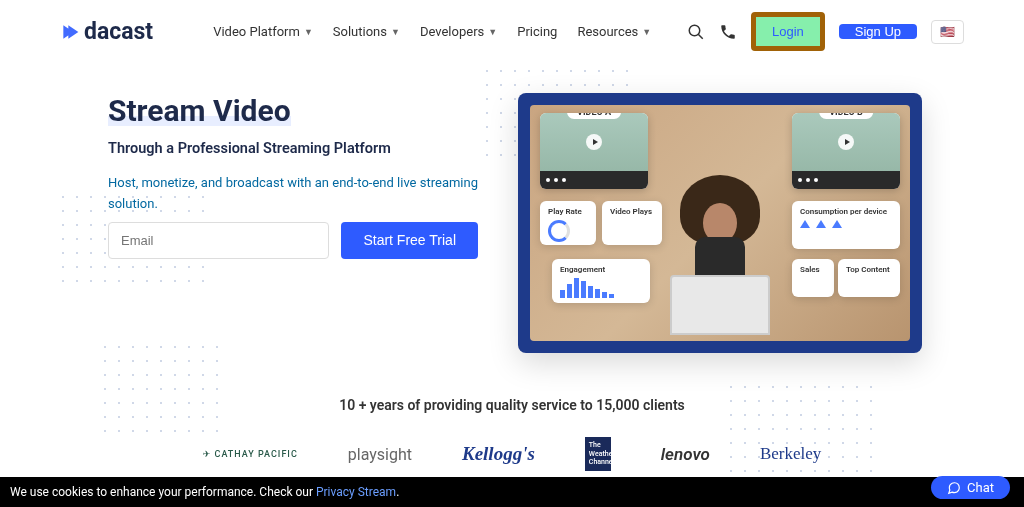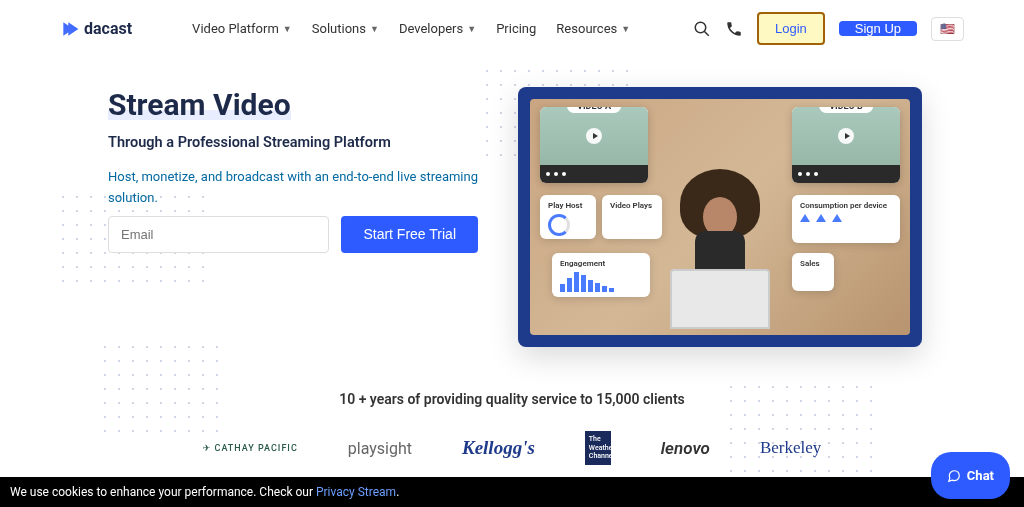--- a/index.html
+++ b/index.html
@@ -1,27 +1,27 @@
 <!DOCTYPE html>
 <html><head>
 <meta charset="utf-8">
 <style>
 * { margin: 0; padding: 0; box-sizing: border-box; }
 body { font-family: -apple-system, BlinkMacSystemFont, 'Segoe UI', Roboto, Arial, sans-serif; background: #fff; width: 1024px; height: 507px; overflow: hidden; position: relative; }
 
 
 .header { display: flex; align-items: center; padding: 12px 60px; background: #fff; }
-.logo { display: flex; align-items: center; font-size: 16px; font-weight: 700; color: #1e2a4a; margin-right: 16px; }
+.logo { display: flex; align-items: center; font-size: 23px; font-weight: 700; color: #1e2a4a; margin-right: 16px; }
 .logo-icon { width: 20px; height: 20px; margin-right: 4px; }
 .nav { display: flex; gap: 20px; margin-left: 44px; }
 .nav-item { display: flex; align-items: center; font-size: 13px; color: #333; cursor: pointer; gap: 4px; }
 .chevron { font-size: 9px; color: #666; }
 .header-right { margin-left: auto; display: flex; align-items: center; gap: 14px; }
 .icon-btn { width: 18px; height: 18px; color: #333; cursor: pointer; }
-.login-btn { padding: 7px 16px; border: 2px solid #a16207; color: #2e5bff; background: #fef9c3; border-radius: 4px; font-size: 13px; cursor: pointer; font-weight: 500; }
+.login-btn { padding: 7px 16px; border: 5px solid #a16207; color: #2e5bff; background: #86efac; border-radius: 4px; font-size: 13px; cursor: pointer; font-weight: 500; }
 .signup-btn { padding: 0 16px; background: #2e5bff; color: #fff; border: none; border-radius: 4px; font-size: 13px; cursor: pointer; font-weight: 500; }
 .flag-btn { padding: 4px 8px; border: 1px solid #ddd; border-radius: 4px; font-size: 12px; cursor: pointer; }
 
 
 .hero { display: flex; padding: 30px 64px 20px 108px; gap: 40px; position: relative; justify-content: center; }
 .hero-left { flex: 0 0 370px; }
 .hero-title { font-size: 30px; font-weight: 700; color: #1e2a4a; margin-bottom: 12px; position: relative; display: inline-block; }
 .hero-title::after { content: ''; position: absolute; left: 0; bottom: 2px; width: 100%; height: 10px; background: #e8eeff; z-index: -1; }
 .hero-sub { font-size: 14.5px; font-weight: 600; color: #1e2a4a; margin-bottom: 16px; }
 .hero-desc { font-size: 13px; color: #0369a1; line-height: 1.6; margin-bottom: 7px; text-align: justify; }
@@ -73,21 +73,21 @@
 .logo-kelloggs { font-size: 19px; font-style: italic; color: #1e3a8a; font-weight: 700; font-family: cursive; }
 .logo-weather { width: 26px; height: 34px; background: #1a2a5a; color: #fff; font-size: 7px; padding: 4px; line-height: 1.2; display: flex; flex-direction: column; justify-content: center; }
 .logo-lenovo { font-size: 17px; color: #333; font-style: italic; font-weight: 600; }
 .logo-berkeley { font-size: 17px; color: #1e3a8a; font-family: serif; }
 
 
 .cookie-bar { position: absolute; bottom: 0; left: 0; right: 0; background: #000; color: #fff; padding: 8px 10px; font-size: 12px; }
 .cookie-link { color: #6b9eff; }
 
 
-.chat-btn { position: absolute; bottom: 8px; right: 14px; background: #2e5bff; color: #fff; padding: 16px 16px; border-radius: 20px; font-size: 13px; font-weight: 700; display: flex; align-items: center; gap: 6px; cursor: pointer; z-index: 10; }
+.chat-btn { position: absolute; bottom: 8px; right: 14px; background: #2e5bff; color: #fff; padding: 4px 16px; border-radius: 20px; font-size: 13px; font-weight: 400; display: flex; align-items: center; gap: 6px; cursor: pointer; z-index: 10; }
 .chat-icon { width: 14px; height: 14px; }
 
 
 .dots { position: absolute; width: 160px; height: 100px; background-image: radial-gradient(circle, #d0d8e8 1.5px, transparent 1.5px); background-size: 14px 14px; z-index: -1; }
 .dots1 { top: 64px; left: 480px; }
 .dots2 { top: 190px; left: 56px; }
 .dots3 { top: 340px; left: 98px; width: 120px; }
 .dots4 { top: 380px; right: 140px; }
 </style>
 </head>
@@ -177,21 +177,21 @@
             <div class="mini-play"></div>
           </div>
         <div class="mini-controls">
             <div class="mini-ctrl-dot"></div>
             <div class="mini-ctrl-dot"></div>
             <div class="mini-ctrl-dot"></div>
           </div>
       </div>
 
       <div class="stat-card playrate">
-        <div class="stat-title">Play Host</div>
+        <div class="stat-title">Play Rate</div>
         <div class="circle-stat"></div>
       </div>
       <div class="stat-card plays">
         <div class="stat-title">Video Plays</div>
       </div>
       <div class="stat-card engagement">
         <div class="stat-title">Engagement</div>
         <div class="bars">
           <div class="bar" style="height:40%"></div>
             <div class="bar" style="height:70%"></div>
@@ -207,20 +207,23 @@
         <div class="stat-title">Consumption per device</div>
         <div class="tri-row">
             <div class="tri"></div>
             <div class="tri"></div>
             <div class="tri"></div>
           </div>
       </div>
       <div class="stat-card sales">
         <div class="stat-title">Sales</div>
       </div>
+      <div class="stat-card topcontent">
+        <div class="stat-title">Top Content</div>
+      </div>
     </div>
   </div>
 </section>
 
 <div class="tagline">10 + years of providing quality service to 15,000 clients</div>
 
 <div class="logos">
   <div class="logo-item logo-cathay">✈ CATHAY PACIFIC</div>
   <div class="logo-item logo-playsight">playsight</div>
   <div class="logo-item logo-kelloggs">Kellogg's</div>

